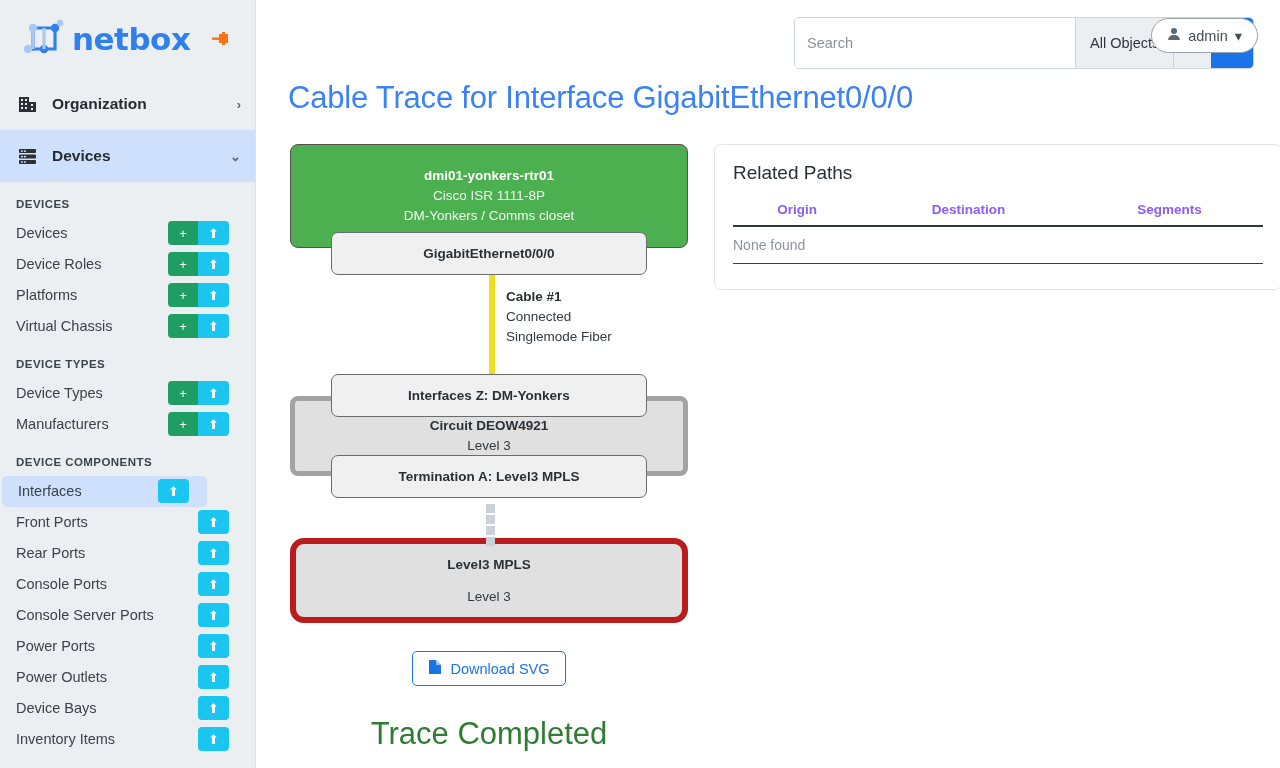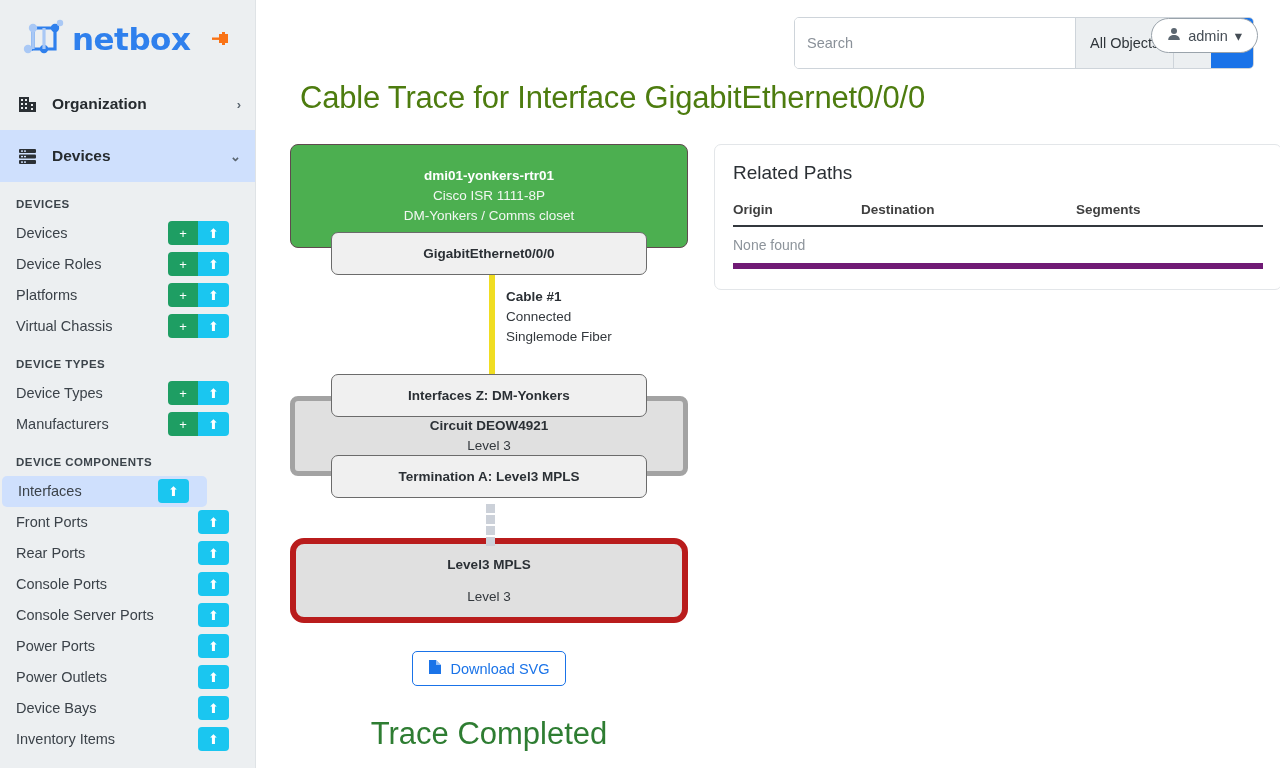--- a/index.html
+++ b/index.html
@@ -111,22 +111,22 @@
   }
   .userbtn {
     position: absolute; right: 22px; top: 18px;
     display: flex; align-items: center; gap: 7px;
     height: 35px; padding: 0 15px;
     border: 1px solid #9aa3ab; border-radius: 18px;
     font-size: 14.5px; color: #454d55; cursor: pointer; background: #fff;
   }
 
   .page-title {
-    font-size: 31px; color: #4d7c0f; font-weight: normal;
-    margin: 0; padding: 10px 0 0 44px; letter-spacing: -0.2px;
+    font-size: 31px; color: #3b82f6; font-weight: normal;
+    margin: 0; padding: 10px 0 0 32px; letter-spacing: -0.2px;
   }
 
   .content { display: flex; padding: 28px 20px 0 34px; gap: 26px; }
 
   
   .trace { width: 398px; position: relative; flex: none; }
   .node {
     border-radius: 8px; text-align: center;
     display: flex; flex-direction: column; justify-content: center;
     position: relative;
@@ -202,27 +202,27 @@
   
   .card {
     width: 568px; flex: none;
     border: 1px solid #e3e6e9; border-radius: 7px;
     background: #fff; padding: 17px 18px 22px 18px;
     height: 146px;
   }
   .card-title { font-size: 19px; color: #2b3035; margin-bottom: 18px; }
   table.paths { width: 100%; border-collapse: collapse; }
   table.paths th {
-    text-align: left; font-size: 13.5px; color: #404040;
+    text-align: center; font-size: 13.5px; color: #8b5cf6;
     font-weight: bold; padding: 0 0 8px 0;
     border-bottom: 2px solid #33383d;
   }
   table.paths td {
     font-size: 14px; color: #8d949b; padding: 10px 0;
-    border-bottom: 6px solid #701a75;
+    border-bottom: 1px solid #701a75;
   }
 </style>
 </head>
 <body>
 
 <div class="app">
 
   <aside class="sidebar">
 
     <div class="sb-brand">

